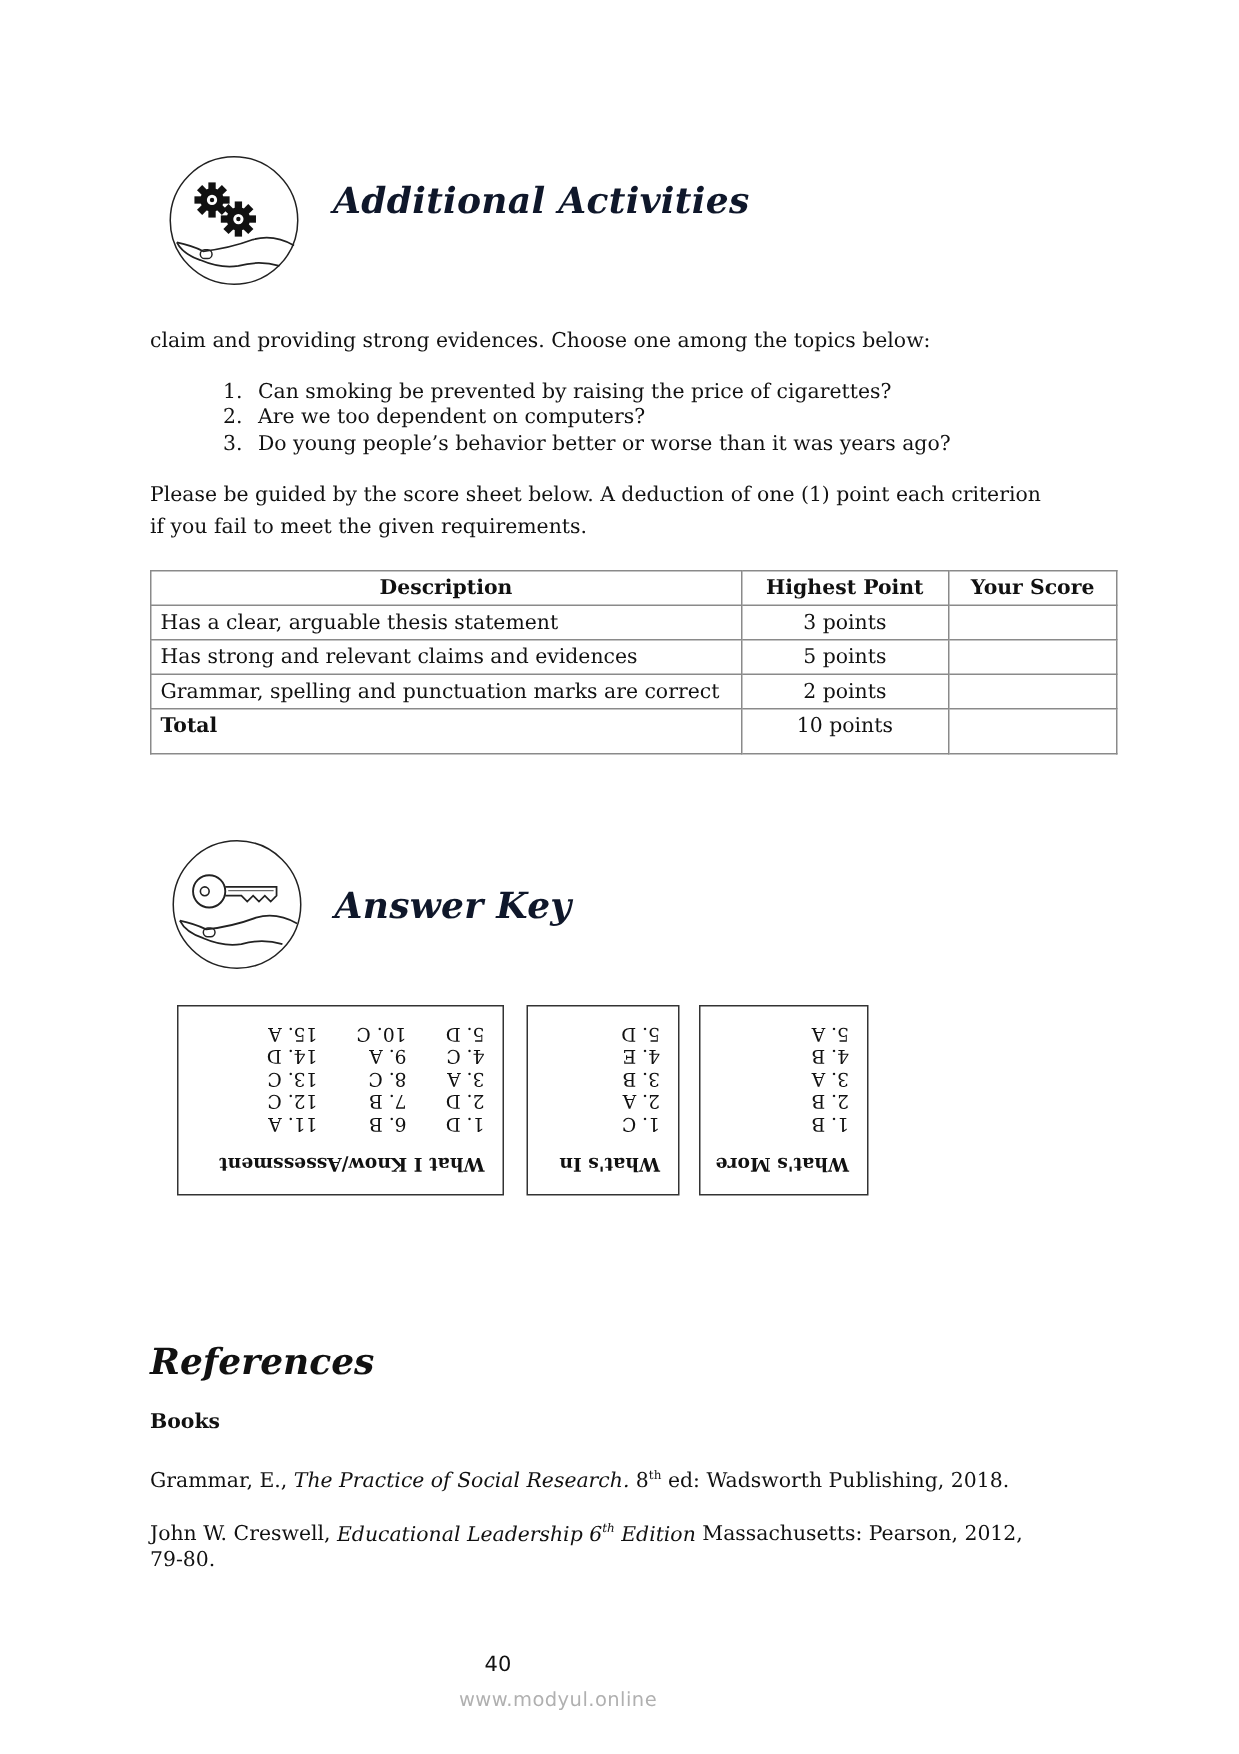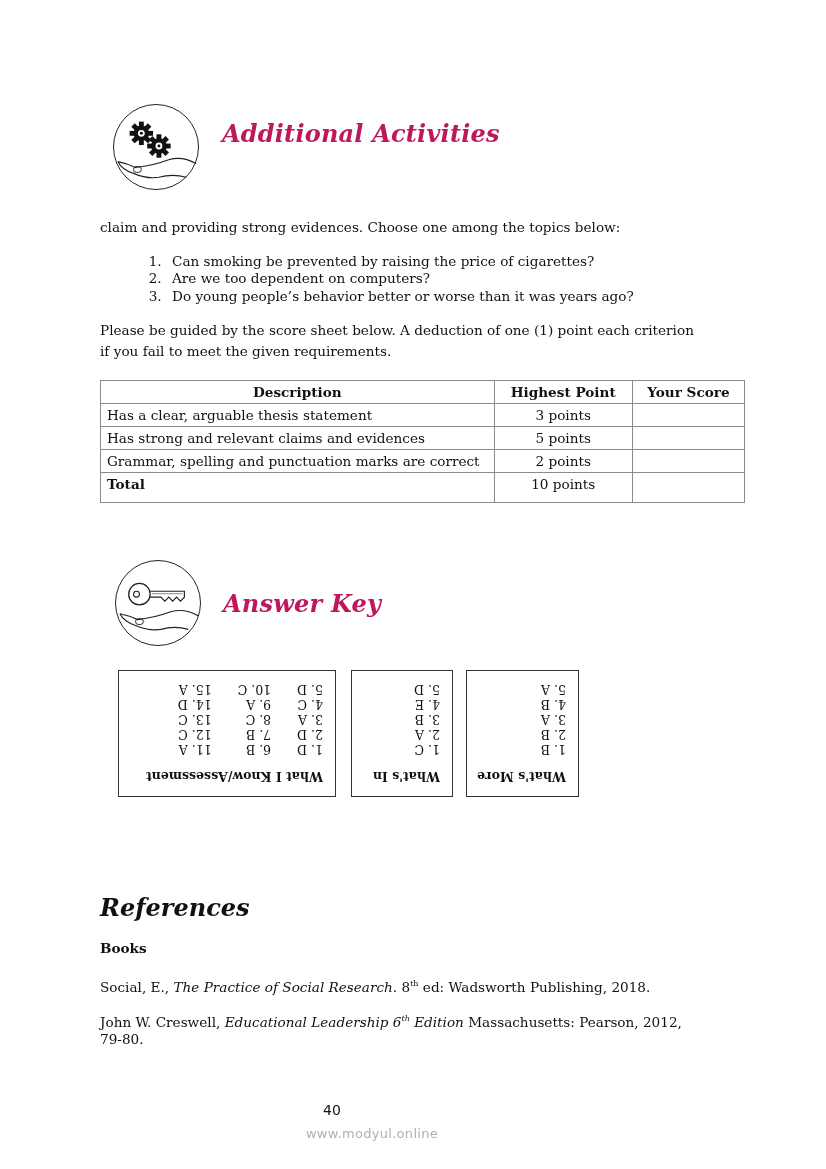--- a/index.html
+++ b/index.html
@@ -1,21 +1,21 @@
 <!DOCTYPE html>
 <html><head>
 <meta charset="utf-8">
 <style>
   html, body { margin:0; padding:0; background:#ffffff; }
   body { width:826px; height:1169px; position:relative; overflow:hidden;
          font-family:"DejaVu Serif", "Liberation Serif", serif; color:#111; }
   .abs { position:absolute; }
   .icon-circle { width:86px; height:86px; border:1.5px solid #222; border-radius:50%; box-sizing:border-box; background:#fff; }
   .icon-circle svg { width:100%; height:100%; display:block; }
-  .section-title { font-family:"DejaVu Serif", serif; font-weight:bold; font-style:italic; font-size:24px; color:#be185d; letter-spacing:0.2px;text-align:center; }
+  .section-title { font-family:"DejaVu Serif", serif; font-weight:bold; font-style:italic; font-size:24px; color:#0f172a; letter-spacing:0.2px;text-align:center; }
   .body-text { font-family:"DejaVu Serif", serif; font-size:13.6px; line-height:17.5px; color:#111; }
   .para { margin:0; }
   ol.topics { margin:16px; padding-left:50px; }
   ol.topics li { padding-left:6px; }
   table.score { border-collapse:collapse; width:645px; font-size:13.6px; }
   table.score th, table.score td { border:1px solid #8a8a8a; padding:1px 6px; vertical-align:top; line-height:20px; }
   table.score th { font-weight:bold; text-align:center; }
   table.score td.c { text-align:center; }
   table.score col.d { width:393px; }
   table.score col.h { width:138px; }
@@ -191,21 +191,21 @@
         <div>5. A</div>
       </div>
     </div>
   </div>
 </div>
 
 <div class="abs ref-heading" style="left:100px; top:893px;">References</div>
 <div class="abs books" style="left:100px; top:940px;">Books</div>
 
 <div class="abs ref" style="left:100px; top:975px; width:660px;">
-  <span>Social, E., </span><i>The Practice of Social Research.</i><span> 8</span><sup>th</sup><span> ed: Wadsworth Publishing, 2018.</span>
+  <span>Grammar, E., </span><i>The Practice of Social Research.</i><span> 8</span><sup>th</sup><span> ed: Wadsworth Publishing, 2018.</span>
 </div>
 
 <div class="abs ref" style="left:100px; top:1010px; width:660px;">
   <span>John W. Creswell, </span><i><span>Educational Leadership 6</span><sup>th</sup><span> Edition</span></i><span> Massachusetts: Pearson, 2012,</span><br><span>79-80.</span>
 </div>
 
 <div class="abs page-num" style="left:0; top:1102px;">40</div>
 <div class="abs watermark" style="left:0; top:1126px;">www.modyul.online</div>
 
 </body></html>

